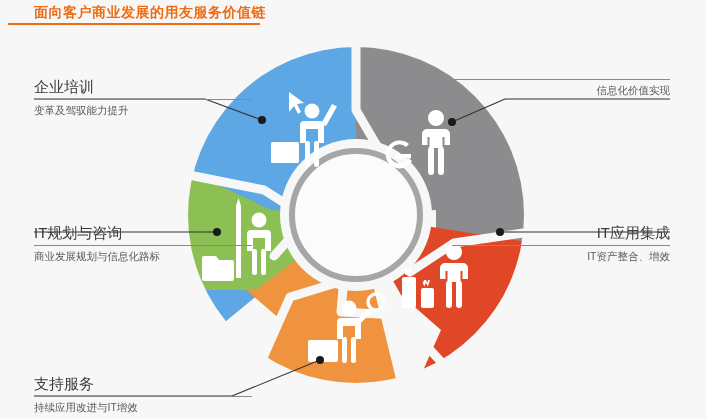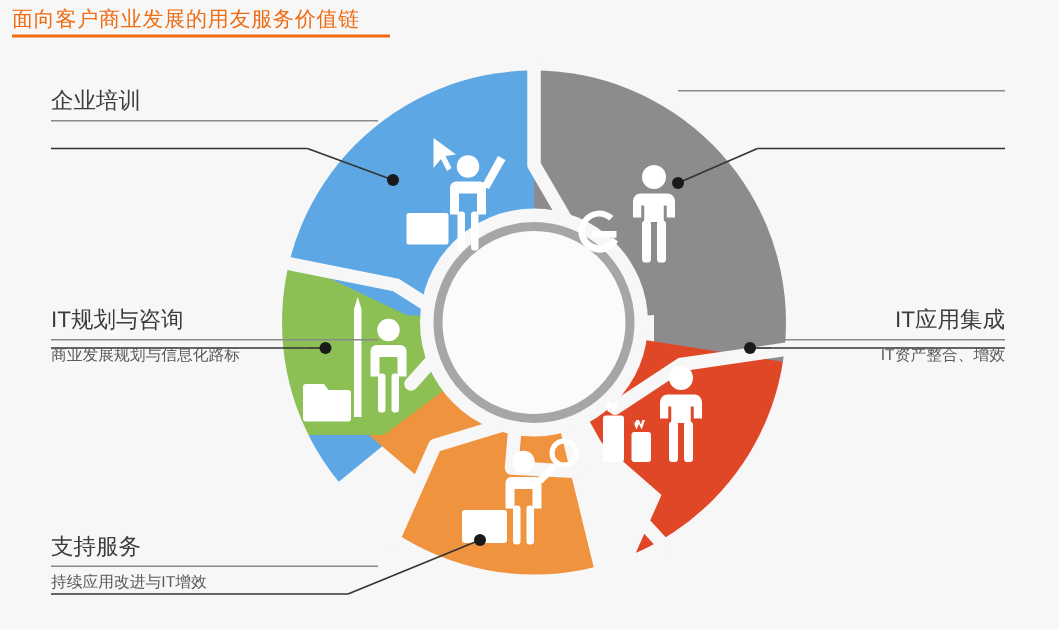--- a/index.html
+++ b/index.html
@@ -23,37 +23,39 @@
 
   
   #title-bar {
     position: absolute;
     left: 8px;
     top: 4px;
     width: 280px;
   }
   #title-text {
     font-size: 14px;
-    font-weight: normal;
+    font-weight: bold;
     color: #ef6c13;
     letter-spacing: 0.5px;
     line-height: 17px;
     white-space: nowrap;
+    margin-left: 26px;
   }
   #title-rule {
     margin-top: 2px;
     height: 2px;
     background: #ef6c13;
     width: 252px;
   }
 
   
   .label-block {
     position: absolute;
     width: 218px;
+    margin-top: 19px;
   }
   .label-block.left  { text-align: left; }
   .label-block.right { text-align: right; }
 
   .label-title {
     font-size: 15px;
     color: #3c3c3c;
     line-height: 20px;
     white-space: nowrap;
     display: inline-block;
@@ -237,36 +239,38 @@
       <circle cx="217" cy="232" r="4"></circle>
       <circle cx="320" cy="360" r="4"></circle>
       <circle cx="452" cy="122" r="4"></circle>
       <circle cx="500" cy="232" r="4"></circle>
     </g>
   </svg>
 
   <div class="label-block left" id="label-training">
     <div class="label-title">企业培训</div>
     <div class="label-rule"></div>
+    <div class="label-sub">变革及驾驭能力提升</div>
   </div>
 
   <div class="label-block left" id="label-support">
     <div class="label-title">支持服务</div>
     <div class="label-rule"></div>
     <div class="label-sub">持续应用改进与IT增效</div>
   </div>
 
   <div class="label-block left" id="label-itplan">
     <div class="label-title">IT规划与咨询</div>
     <div class="label-rule"></div>
     <div class="label-sub">商业发展规划与信息化路标</div>
   </div>
 
   <div class="label-block right" id="label-implement">
     <div class="label-rule"></div>
+    <div class="label-sub">信息化价值实现</div>
   </div>
 
   <div class="label-block right" id="label-itapp">
     <div class="label-title">IT应用集成</div>
     <div class="label-rule"></div>
     <div class="label-sub">IT资产整合、增效</div>
   </div>
 
 </div>
 

